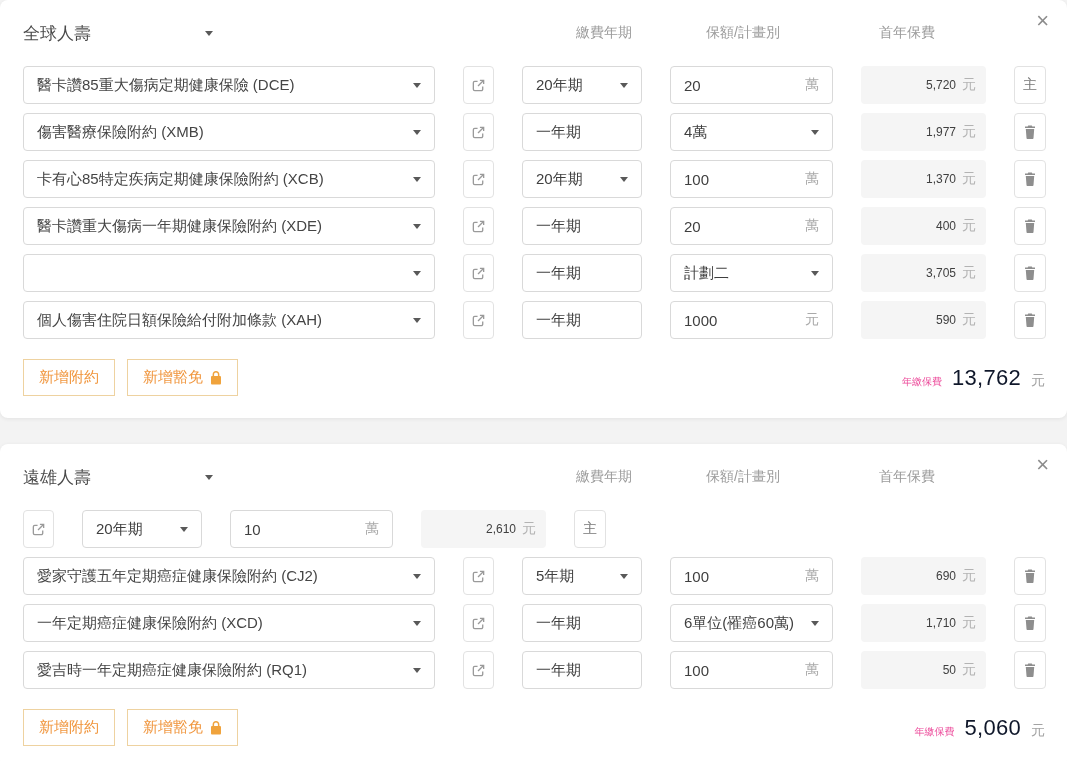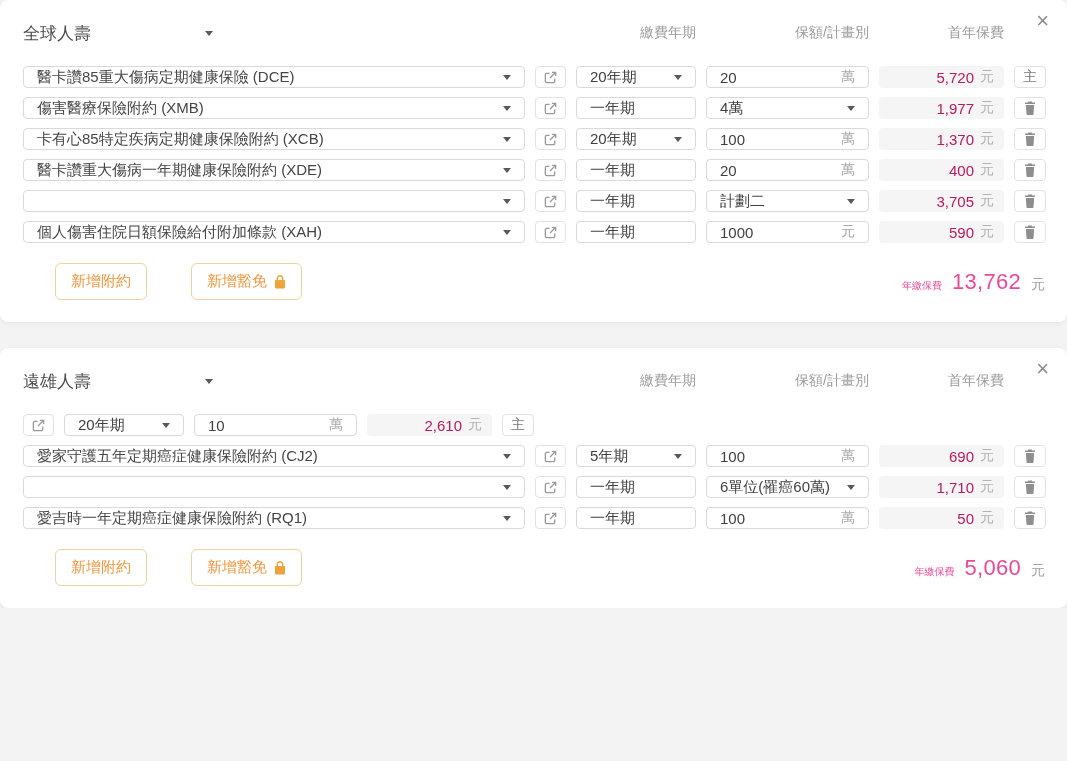--- a/index.html
+++ b/index.html
@@ -7,66 +7,66 @@
   .page { width:1067px; margin:0 auto; }
 
   .panel { position:relative; background:#fff; border-radius:8px;
            box-shadow:0 1px 4px rgba(0,0,0,.07);
            padding:20px 21px 22px 23px; }
   .panel + .panel { margin-top:26px; }
 
   .close-btn { position:absolute; top:6px; right:14px; background:none; border:none;
                color:#8c8c8c; font-size:22px; line-height:1; cursor:pointer; padding:4px; }
 
-  .panel-header { display:flex; align-items:center; gap:10px; margin-bottom:20px; height:26px;text-align:right; }
+  .panel-header { display:flex; align-items:center; gap:10px; margin-bottom:20px; height:26px; }
   .h-product { flex:1; display:flex; align-items:center; }
   .company-select { width:190px; display:flex; align-items:center; justify-content:space-between;
                     cursor:pointer; }
   .company-name { font-size:17px; color:#4a4a4a; }
   .h-ext { width:31px; }
   .h-period { width:120px; }
   .h-amount { width:163px; }
   .h-premium { width:125px; }
   .h-action { width:32px; }
   .col-label { font-size:14px; color:#9b9b9b; }
 
-  .row { display:flex; align-items:stretch; gap:10px; margin-bottom:9px; height:22px; }
+  .row { display:flex; align-items:stretch; gap:28px; margin-bottom:9px; height:38px; }
   .field { border:1px solid #d9d9d9; border-radius:4px; background:#fff;
            display:flex; align-items:center; padding:0 13px; }
   .field .value { font-size:15px; color:#3f3f3f; white-space:nowrap; overflow:hidden; }
   .field.product { flex:1; cursor:pointer; }
   .field.product .value { color:#454545; }
   .field.period { width:120px; cursor:pointer; }
   .field.amount { width:163px; cursor:pointer; }
   .field .caret { margin-left:auto; }
   .caret { width:0; height:0; border-left:4.5px solid transparent;
            border-right:4.5px solid transparent; border-top:5.5px solid #595959; flex:none; }
   .unit { margin-left:auto; font-size:14px; color:#a9a9a9; }
 
   .icon-btn { width:31px; flex:none; border:1px solid #e2e2e2; border-radius:4px; background:#fff;
               display:flex; align-items:center; justify-content:center; cursor:pointer; }
 
   .premium { width:125px; flex:none; background:#f5f5f5; border-radius:4px;
              display:flex; align-items:center; justify-content:flex-end; padding:0 10px; }
-  .premium-value { font-size:15px; color:#be185d; }
+  .premium-value { font-size:12px; color:#404040; }
   .premium-unit { font-size:14px; color:#b3b3b3; margin-left:6px; }
 
   .action-box { width:32px; flex:none; border:1px solid #e2e2e2; border-radius:4px; background:#fff;
                 display:flex; align-items:center; justify-content:center; }
   .main-badge span { font-size:14px; color:#777; }
   button.action-box { cursor:pointer; }
 
   .panel-footer { display:flex; justify-content:space-between; align-items:center; margin-top:20px; }
   .footer-buttons { display:flex; gap:12px; }
   .btn-orange { display:flex; align-items:center; gap:7px; height:37px; padding:0 15px;
-                background:#fff; border:1px solid #eed2a0; border-radius:6px;
-                color:#f0953c; font-size:15px; font-family:inherit; cursor:pointer;margin-left:32px; }
+                background:#fff; border:1px solid #eed2a0; border-radius:0;
+                color:#f0953c; font-size:15px; font-family:inherit; cursor:pointer; }
   .total { display:flex; align-items:baseline; gap:10px; padding-right:1px; }
   .total-label { font-size:10px; color:#ec4899; }
-  .total-value { font-size:22px; color:#ec4899; letter-spacing:.3px; }
+  .total-value { font-size:22px; color:#0f172a; letter-spacing:.3px; }
   .total-unit { font-size:14px; color:#a3a3a3; }
 
   svg { display:block; }
 </style>
 </head>
 <body>
 
 <div class="page">
   <div>
   <section class="panel">
@@ -371,20 +371,21 @@
 
     <button class="action-box">
       <svg width="12" height="14" viewBox="0 0 12 14">
         <path fill="#8e8e8e" d="M4.2.6h3.6l.5 1H11v1.3H1V1.6h2.7zM1.8 3.9h8.4l-.7 9.1c0 .6-.5 1-1.1 1H3.6c-.6 0-1.1-.4-1.1-1z"></path>
       </svg>
     </button>
   </div>
 
   <div class="row">
     <div class="field product">
+      <span class="value">一年定期癌症健康保險附約 (XCD)</span>
       <span class="caret"></span>
     </div>
     <button class="icon-btn">
       <svg width="15" height="15" viewBox="0 0 16 16" fill="none" stroke="#9a9a9a" stroke-width="1.4">
         <path d="M7 3.5H4A1.5 1.5 0 0 0 2.5 5v7A1.5 1.5 0 0 0 4 13.5h7a1.5 1.5 0 0 0 1.5-1.5V9"></path>
         <path d="M9.5 2.5h4v4"></path>
         <path d="M13 3L7.5 8.5"></path>
       </svg>
     </button>
     <div class="field period">

